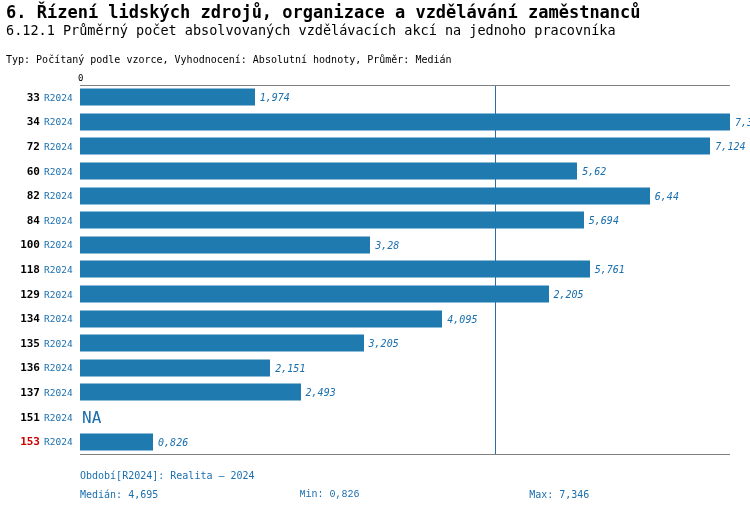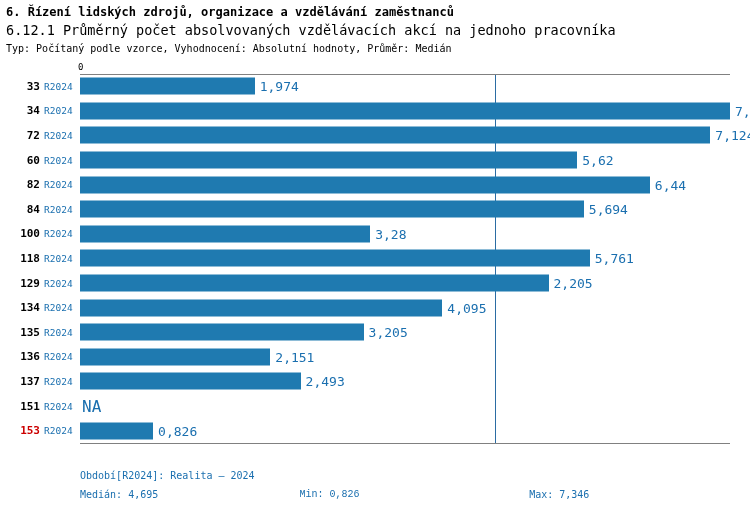--- a/index.html
+++ b/index.html
@@ -12,35 +12,35 @@
     background: #ffffff;
     font-family: "DejaVu Sans Mono", monospace;
     color: #000000;
     position: relative;
     overflow: hidden;
   }
   .header {
     padding: 4px 6px 0 6px;
   }
   .title-main {
-    font-size: 12px;
+    font-size: 17px;
     font-weight: bold;
     line-height: 17px;
     white-space: nowrap;
   }
   .title-sub {
     font-size: 13.5px;
     font-weight: normal;
     line-height: 18px;
     white-space: nowrap;
   }
   .subtitle-note {
     font-size: 10px;
     line-height: 14px;
-    margin-top: 3px;
+    margin-top: 14px;
     white-space: nowrap;
   }
   .chart-area {
     position: relative;
     margin-top: 6px;
   }
   .axis-zero-label {
     position: absolute;
     left: 78px;
     top: 0px;
@@ -101,24 +101,25 @@
     transform: translateY(-50%);
     height: 17px;
     display: flex;
     align-items: center;
   }
   .bar {
     height: 17px;
     background: #1f7ab0;
   }
   .bar-label {
-    font-size: 13px;
+    font-size: 10px;
     color: #1a6faf;
     margin-left: 5px;
     white-space: nowrap;
+    font-style: italic;
   }
   .bar-na {
     font-size: 16px;
     color: #1a6faf;
     margin-left: 2px;
   }
   .footer {
     position: absolute;
     left: 0;
     top: 470px;

